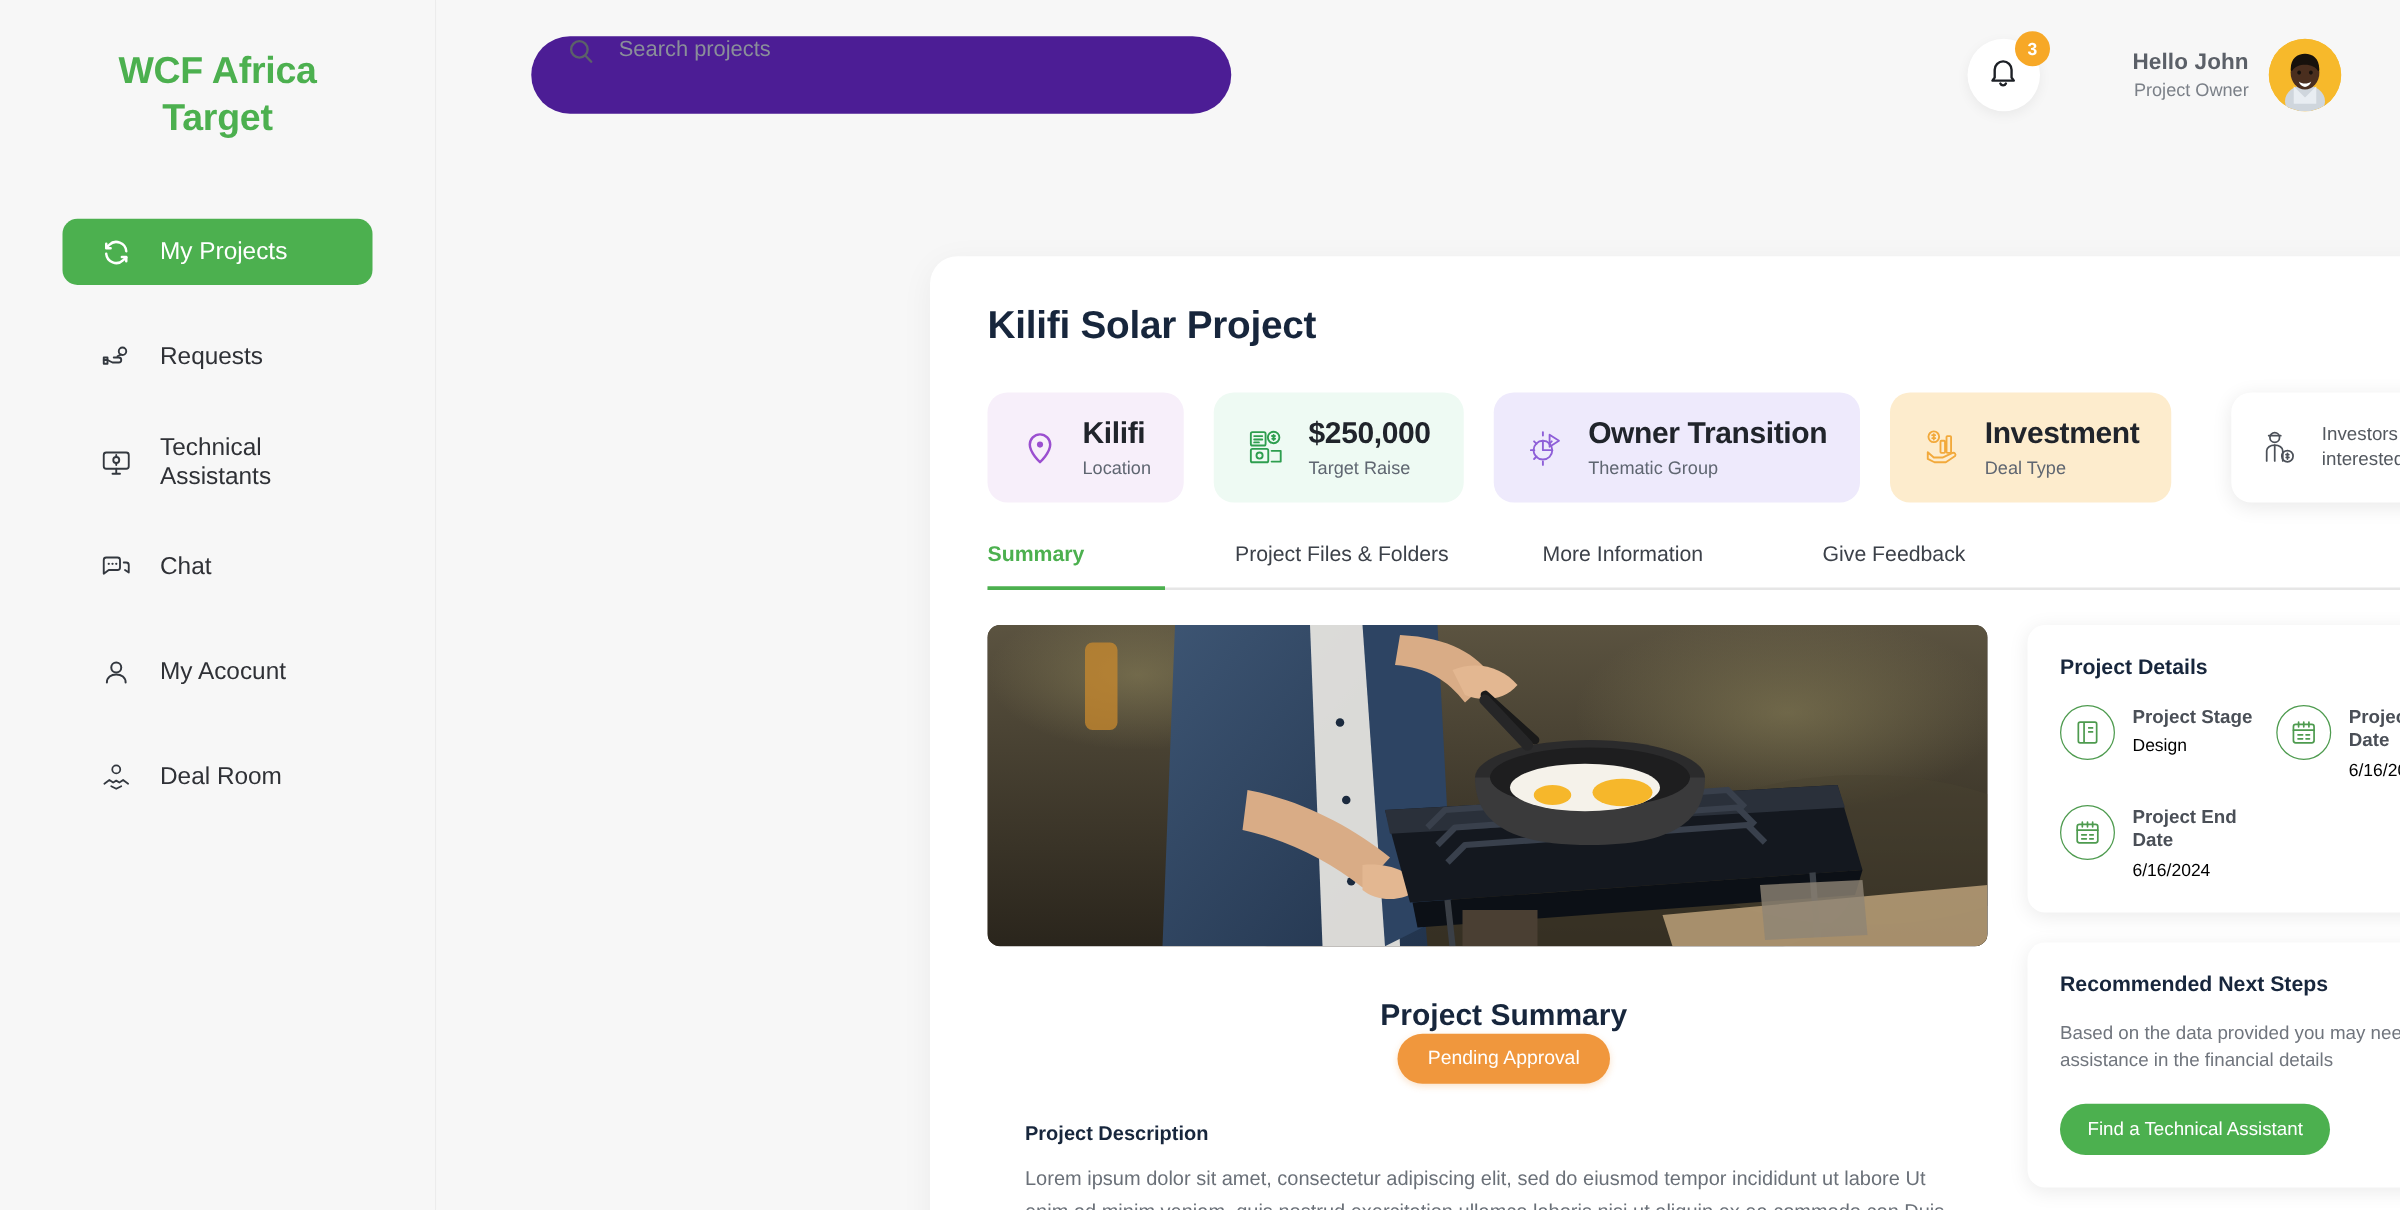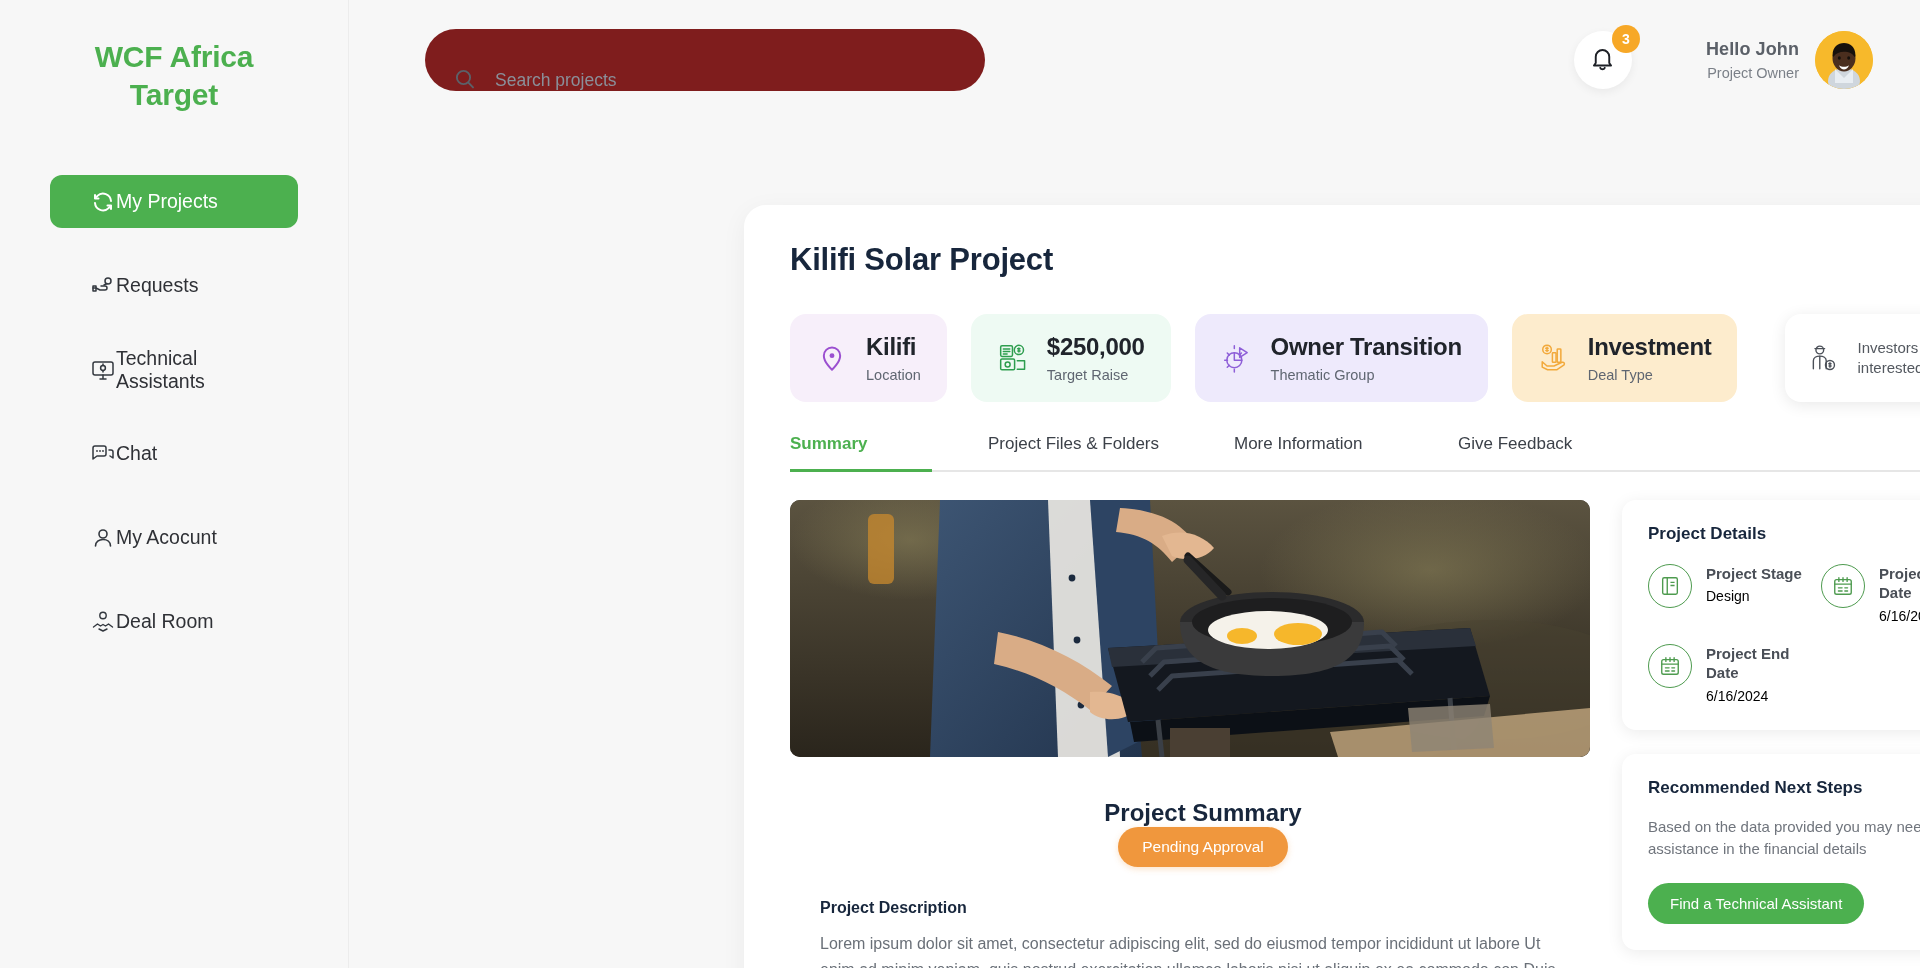--- a/index.html
+++ b/index.html
@@ -26,23 +26,24 @@
     color: #4CB04F;
     font-size: 30px;
     font-weight: bold;
     line-height: 1.25;
     letter-spacing: -0.2px;
     padding: 0 64px;
   }
   .nav { margin-top: 62px; padding: 0 50px; }
   .nav-item {
     display: flex; align-items: center;
+    gap: 22px;
     height: 53px;
     border-radius: 12px;
-    padding: 0 40px;
+    padding: 0 30px;
     margin-bottom: 31px;
     color: #2f3136;
     font-size: 19.5px;
     cursor: pointer;
   }
   .nav-item.active {
     background: #4CB04F;
     color: #ffffff;
   }
   .nav-ico { width: 26px; height: 26px; display: flex; align-items: center; justify-content: center; flex: 0 0 26px; }
@@ -60,23 +61,23 @@
   
   .topbar {
     height: 120px;
     display: flex; align-items: center;
     padding: 0 47px 0 0;
     position: relative;
   }
   .searchbox {
     margin-left: 76px;
     width: 560px; height: 62px;
-    background: #7f1d1d;
+    background: #4c1d95;
     border-radius: 31px;
-    display: flex; align-items: flex-end;
+    display: flex; align-items: flex-start;
     padding: 0 28px;
     gap: 18px;
   }
   .searchbox .mag { flex: 0 0 24px; height: 24px; }
   .search-input {
     border: none; background: transparent; outline: none;
     font-family: "Liberation Sans", sans-serif;
     font-size: 17.5px; color: #8a8f99;
     width: 100%;
   }

